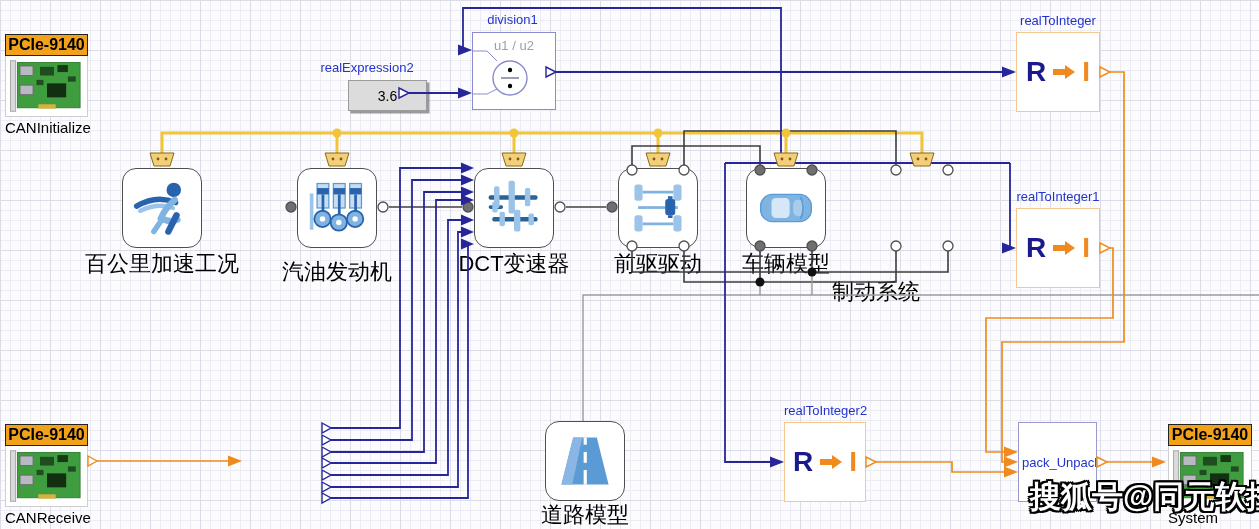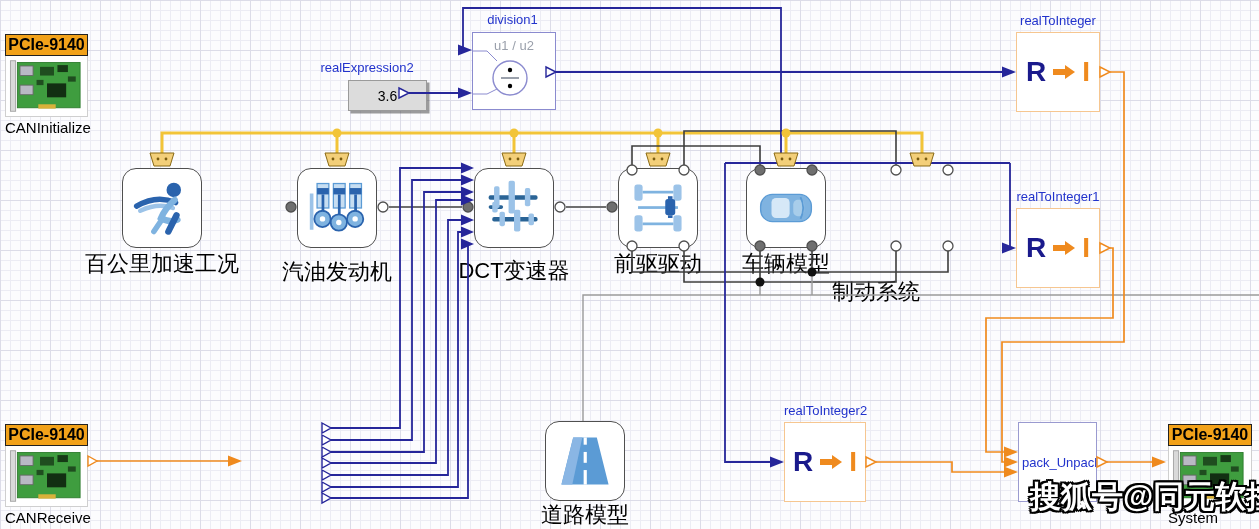--- a/index.html
+++ b/index.html
@@ -201,21 +201,21 @@
         <rect x="10" y="8" width="6" height="24" rx="2"></rect>
         <rect x="26" y="2" width="7" height="36" rx="2"></rect>
         <rect x="44" y="10" width="6" height="20" rx="2"></rect>
         <rect x="8" y="25" width="6" height="12" rx="2"></rect>
         <rect x="16" y="36" width="6" height="16" rx="2"></rect>
         <rect x="32" y="34" width="7" height="24" rx="2"></rect>
         <rect x="48" y="38" width="6" height="13" rx="2"></rect>
       </g>
     </svg>
   </div>
-  <div class="blk-label" style="left:514px;top:256px;">DCT变速器</div>
+  <div class="blk-label" style="left:514px;top:249px;">DCT变速器</div>
 
   <div class="blk" style="left:618px;top:168px;">
     <svg width="58" height="58" viewBox="0 0 64 64">
       <g fill="#9cc3e8">
         <rect x="6" y="6" width="9" height="18" rx="3"></rect>
         <rect x="6" y="40" width="9" height="18" rx="3"></rect>
         <rect x="49" y="6" width="9" height="18" rx="3"></rect>
         <rect x="49" y="40" width="9" height="18" rx="3"></rect>
       </g>
       <rect x="15" y="13" width="34" height="3" fill="#7fb3e0"></rect>

